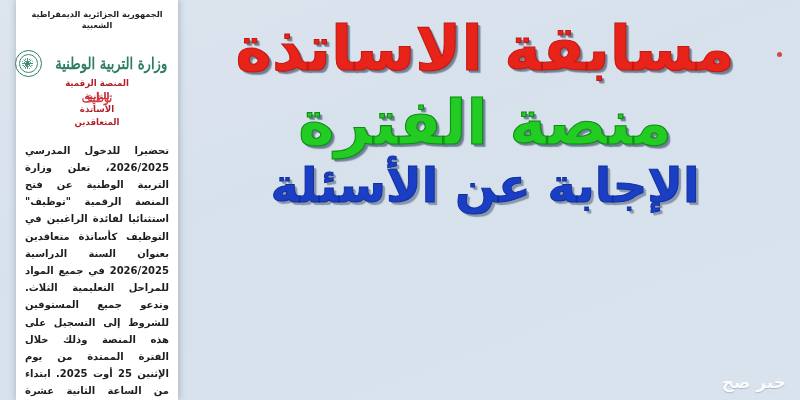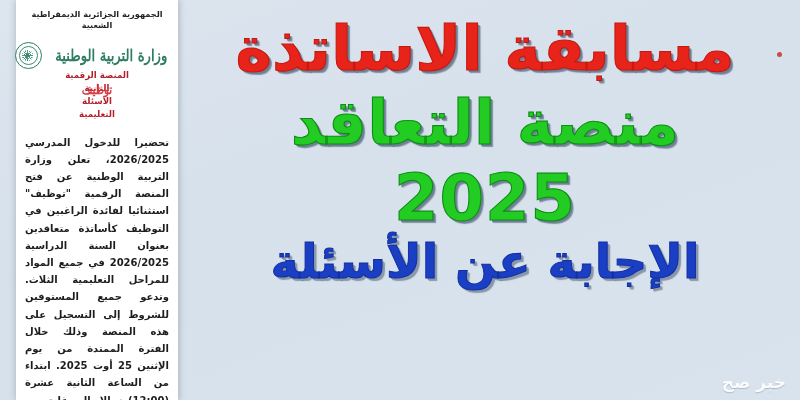--- a/index.html
+++ b/index.html
@@ -51,21 +51,21 @@
     margin-top: 2px;
   }
 
   
   .ministry-logo {
     display: flex;
     flex-direction: row-reverse;
     align-items: center;
     justify-content: center;
     gap: 1px;
-    margin-top: 11px;
+    margin-top: 19px;
     height: 30px;
     width: 100%;
   }
   .emblem {
     width: 25px;
     height: 25px;
     border-radius: 50%;
     border: 1.4px solid #2e7d62;
     position: relative;
     flex: 0 0 auto;
@@ -242,32 +242,31 @@
     <div class="doc-header">الجمهورية الجزائرية الديمقراطية الشعبية</div>
 
     <div class="ministry-logo">
       <span class="emblem"></span>
       <span class="ministry-words">وزارة التربية الوطنية</span>
     </div>
 
     <div class="platform-block">
       <span class="pl-line">المنصة الرقمية</span>
       <span class="pl-line">الثانية</span>
-      <span class="pl-line">الأسئلة</span>
-      <span class="pl-line">التعليمية</span>
+      <span class="pl-line">الأساتذة</span>
+      <span class="pl-line">المتعاقدين</span>
       <span class="tawdif-mark">توظيف</span>
     </div>
 
     <div class="doc-body">تحضيرا للدخول المدرسي 2026/2025، تعلن وزارة التربية الوطنية عن فتح المنصة الرقمية "توظيف" استثنائيا لفائدة الراغبين في التوظيف كأساتذة متعاقدين بعنوان السنة الدراسية 2026/2025 في جميع المواد للمراحل التعليمية الثلاث. وتدعو جميع المستوفين للشروط إلى التسجيل على هذه المنصة وذلك خلال الفترة الممتدة من يوم الإثنين 25 أوت 2025. ابتداء من الساعة الثانية عشرة (12:00) زوالا. إلى غاية يوم الأحد 31 أوت 2025 على الساعة الثانية عشرة (00:00) منتصف الليل.</div>
   </div>
 
   <div id="headline-stack">
     <div class="headline hl-red">مسابقة الاساتذة</div>
-    <div class="headline hl-green">منصة التعاقد</div>
-    <div class="headline hl-year">2025</div>
+    <div class="headline hl-green">منصة الفترة</div>
     <div class="headline hl-blue">الإجابة عن الأسئلة</div>
   </div>
 
   <span class="stray-dot"></span>
 
   <div id="watermark">خبر صح</div>
 
 </div>
 
 </body></html>

